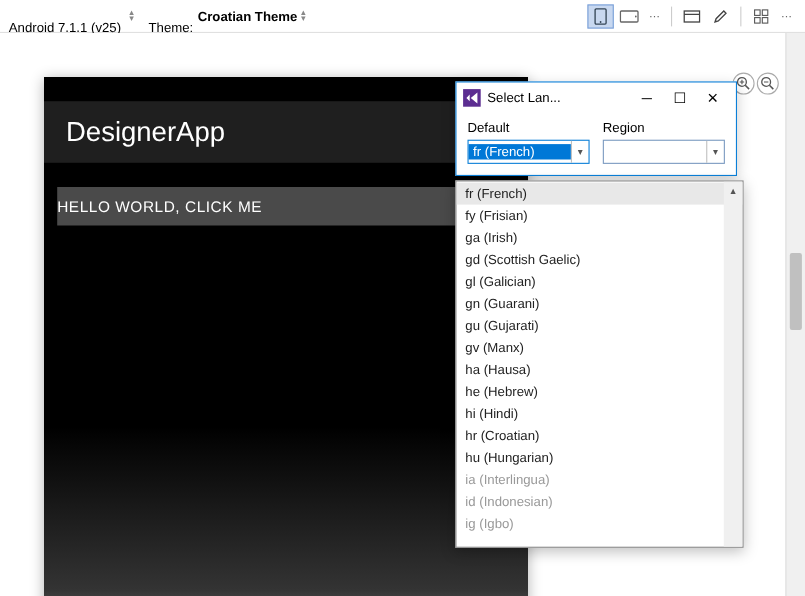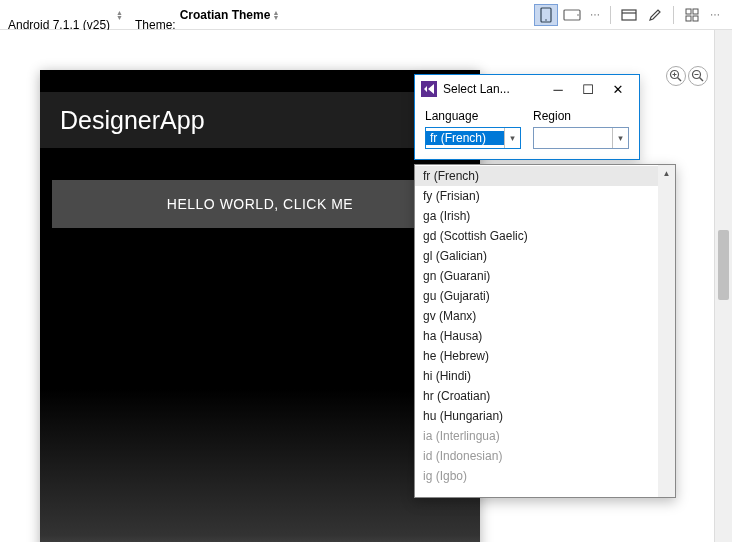--- a/index.html
+++ b/index.html
@@ -19,23 +19,23 @@
     .scroll-v { position: absolute; right: 0; top: 0; bottom: 0; width: 18px; background: #f0f0f0; border-left: 1px solid #ddd; }
     .scroll-thumb { position: absolute; left: 3px; right: 3px; top: 200px; height: 70px; background: #c0c0c0; border-radius: 2px; }
     .zoom-btns { position: absolute; top: 36px; right: 24px; display: flex; gap: 2px; z-index: 3; }
     .zoom-btn { width: 20px; height: 20px; border: 1px solid #aaa; border-radius: 50%; display: flex; align-items: center; justify-content: center; background: #fff; font-size: 11px; color: #555; cursor: pointer; }
     
     .device { position: absolute; left: 40px; top: 40px; width: 440px; height: 490px; background: linear-gradient(to bottom, #000 0%, #000 65%, #333 95%, #555 100%); box-shadow: 0 2px 12px rgba(0,0,0,0.3); }
     .status-bar { height: 22px; display: flex; align-items: center; justify-content: flex-end; padding-right: 12px; color: #fff; font-size: 12px; }
     .status-bar::before { content: ""; position: absolute; right: 55px; top: 8px; width: 0; height: 0; border-left: 6px solid transparent; border-right: 0; border-bottom: 8px solid #fff; }
     .app-bar { height: 56px; background: #1f1f1f; display: flex; align-items: center; padding-left: 20px; color: #fff; font-size: 25px; font-weight: 500; }
     .device-body { padding-top: 18px; }
-    .hello-btn { margin: 14px 12px; height: 48px; background: #4a4a4a; color: #fff; display: flex; align-items: center; justify-content: center; font-size: 14px; letter-spacing: 0.5px; box-shadow: 0 1px 2px rgba(0,0,0,0.4); }
+    .hello-btn { margin: 4px 12px; height: 35px; background: #4a4a4a; color: #fff; display: flex; align-items: center; justify-content: flex-start; font-size: 14px; letter-spacing: 0.5px; box-shadow: 0 1px 2px rgba(0,0,0,0.4); }
     
-    .dialog { position: absolute; left: 414px; top: 44px; width: 226px; background: #fff; border: 1px solid #0a7fd8; box-shadow: 0 4px 12px rgba(0,0,0,0.2); z-index: 5; }
+    .dialog { position: absolute; left: 414px; top: 44px; width: 256px; background: #fff; border: 1px solid #0a7fd8; box-shadow: 0 4px 12px rgba(0,0,0,0.2); z-index: 5; }
     .dlg-title { height: 28px; display: flex; align-items: center; padding: 0 6px; font-size: 12px; }
     .dlg-icon { width: 16px; height: 16px; background: #5c2d91; display: flex; align-items: center; justify-content: center; margin-right: 6px; }
     .dlg-title-text { flex: 1; overflow: hidden; text-overflow: ellipsis; white-space: nowrap; }
     .dlg-ctrl { width: 30px; height: 24px; display: flex; align-items: center; justify-content: center; font-size: 13px; cursor: pointer; font-family: Arial; }
     .dlg-body { padding: 6px 10px 10px; display: flex; gap: 12px; }
     .dlg-col { flex: 1; display: flex; flex-direction: column; }
     .dlg-label { font-size: 12px; margin-bottom: 4px; }
     .combo { height: 22px; border: 1px solid #7a9ac0; display: flex; align-items: center; font-size: 12px; position: relative; }
     .combo.focused { border: 1px solid #0a7fd8; }
     .combo-val { flex: 1; padding: 0 4px; overflow: hidden; white-space: nowrap; }
@@ -142,21 +142,21 @@
             <path d="M1 6 L4 3 L4 9 Z M5 6 L11 1 L11 11 Z" fill="#fff"></path>
           </svg>
       </div>
       <span class="dlg-title-text">Select Lan...</span>
       <div class="dlg-ctrl">─</div>
       <div class="dlg-ctrl">☐</div>
       <div class="dlg-ctrl">✕</div>
     </div>
     <div class="dlg-body">
       <div class="dlg-col">
-        <span class="dlg-label">Language</span>
+        <span class="dlg-label">Default</span>
         <div class="combo focused">
           <span class="combo-val sel">fr (French)</span>
           <span class="combo-arrow">▾</span>
         </div>
       </div>
       <div class="dlg-col">
         <span class="dlg-label">Region</span>
         <div class="combo">
           <span class="combo-val"></span>
           <span class="combo-arrow">▾</span>

